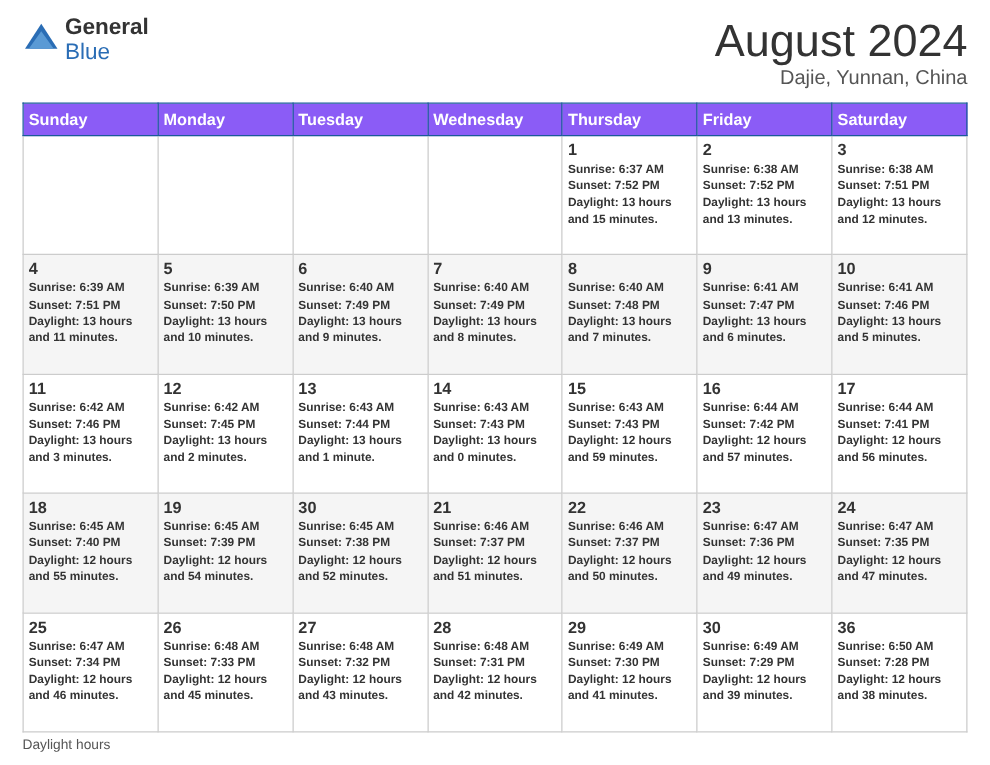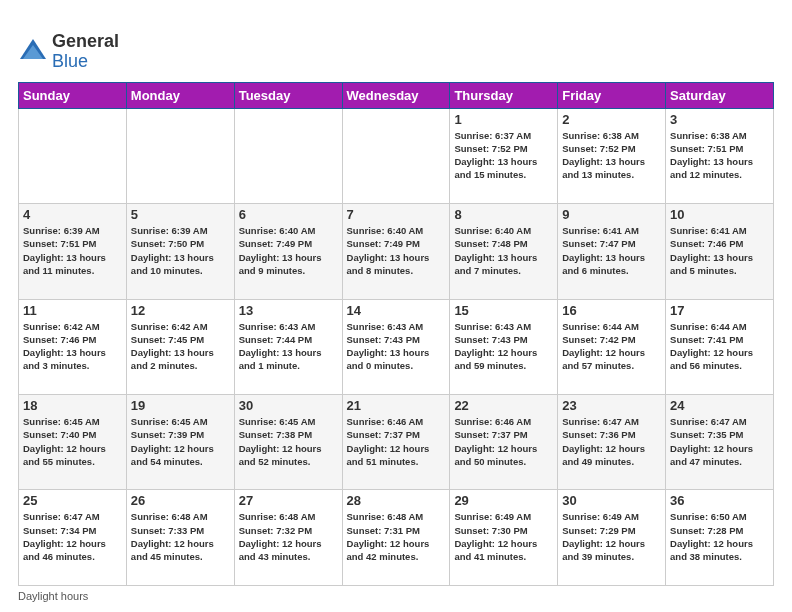--- a/index.html
+++ b/index.html
@@ -6,21 +6,21 @@
     body {
       width: 792px;
       height: 612px;
       font-family: Arial, sans-serif;
       background: #fff;
       overflow: hidden;
     }
     .page {
       width: 792px;
       height: 612px;
-      padding: 32px 18px 10px 18px;
+      padding: 12px 18px 10px 18px;
       display: flex;
       flex-direction: column;
     }
     .header {
       display: flex;
       justify-content: space-between;
       align-items: flex-start;
       margin-bottom: 10px;
     }
     .logo {
@@ -59,21 +59,21 @@
       font-size: 16px;
       color: #555;
     }
     .calendar {
       flex: 1;
       border-collapse: collapse;
       width: 100%;
       table-layout: fixed;
     }
     .calendar th {
-      background: #a21caf;
+      background: #8b5cf6;
       color: #fff;
       font-size: 13px;
       font-weight: bold;
       padding: 5px 4px;
       text-align: left;
       border: 1px solid #1a5a9a;
       margin-left: 28px;
     }
     .calendar td {
       border: 1px solid #ccc;
@@ -118,20 +118,24 @@
     <div class="logo">
       <svg class="logo-icon" viewBox="0 0 30 30" xmlns="http://www.w3.org/2000/svg">
         <polygon points="15,2 28,22 2,22" fill="#2a6db5"></polygon>
         <polygon points="15,8 25,22 5,22" fill="#5a9ad5"></polygon>
       </svg>
       <div class="logo-text">
         <span class="logo-general">General</span>
         <span class="logo-blue">Blue</span>
       </div>
     </div>
+    <div class="title-block">
+      <div class="month-year">August 2024</div>
+      <div class="location">Dajie, Yunnan, China</div>
+    </div>
   </div>
 
   <table class="calendar">
     <thead>
       <tr>
       <th>Sunday</th>
           <th>Monday</th>
           <th>Tuesday</th>
           <th>Wednesday</th>
           <th>Thursday</th>

